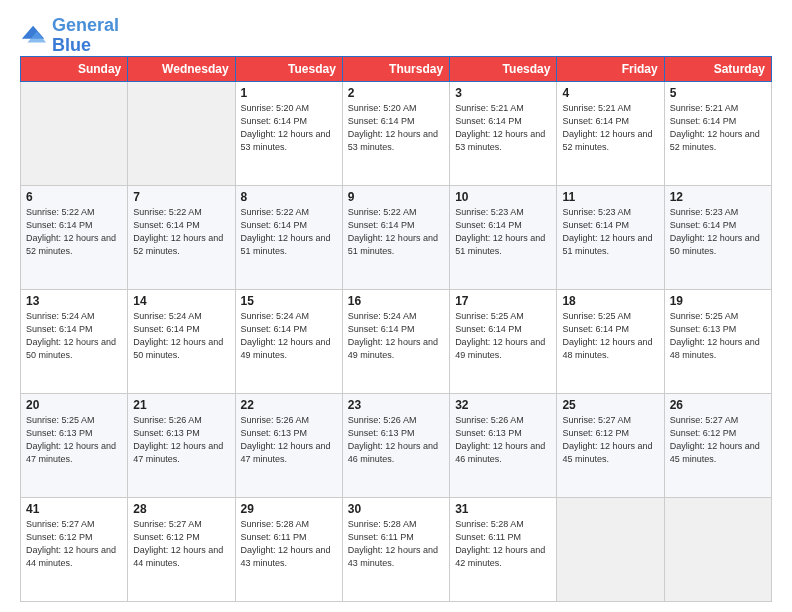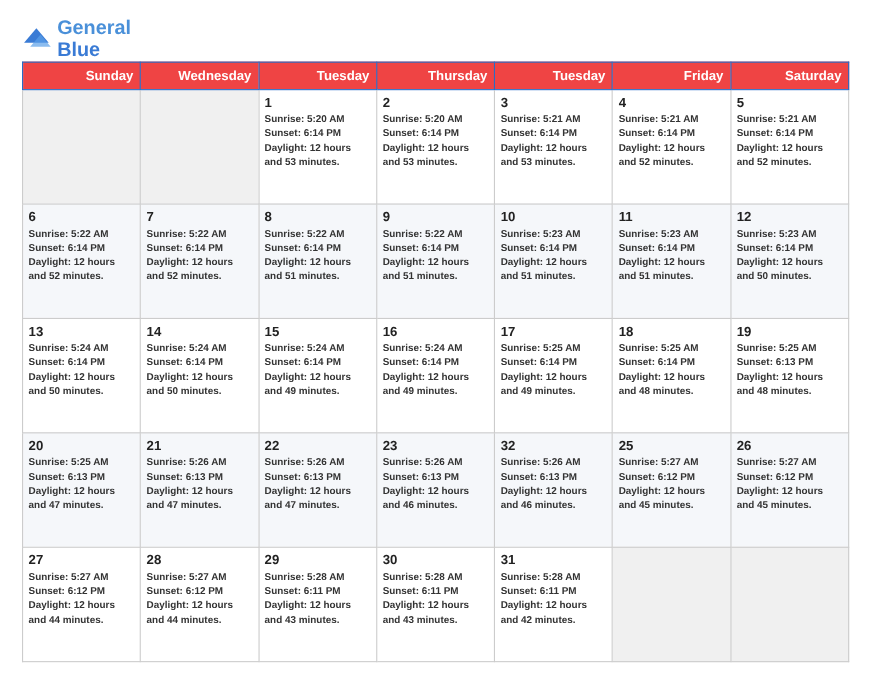--- a/index.html
+++ b/index.html
@@ -88,21 +88,20 @@
       font-size: 12px;
       font-weight: bold;
       color: #222;
       display: block;
       margin-bottom: 2px;
     }
     .day-info {
       font-size: 9px;
       color: #333;
       line-height: 1.45;
-      font-weight: bold;
     }
   </style>
 </head>
 <body>
 
 <div class="page">
   <div class="header">
     <div class="logo">
       <svg class="logo-icon" viewBox="0 0 30 30" xmlns="http://www.w3.org/2000/svg">
         <polygon points="14,4 26,18 2,18" fill="#3a7bd5"></polygon>
@@ -237,21 +236,21 @@
             <span class="day-num">25</span>
             <div class="day-info">Sunrise: 5:27 AM<br>Sunset: 6:12 PM<br>Daylight: 12 hours and 45 minutes.</div>
           </td>
           <td>
             <span class="day-num">26</span>
             <div class="day-info">Sunrise: 5:27 AM<br>Sunset: 6:12 PM<br>Daylight: 12 hours and 45 minutes.</div>
           </td>
         </tr>
         <tr>
           <td>
-            <span class="day-num">27</span>
+            <span class="day-num">41</span>
             <div class="day-info">Sunrise: 5:27 AM<br>Sunset: 6:12 PM<br>Daylight: 12 hours and 44 minutes.</div>
           </td>
           <td>
             <span class="day-num">28</span>
             <div class="day-info">Sunrise: 5:27 AM<br>Sunset: 6:12 PM<br>Daylight: 12 hours and 44 minutes.</div>
           </td>
           <td>
             <span class="day-num">29</span>
             <div class="day-info">Sunrise: 5:28 AM<br>Sunset: 6:11 PM<br>Daylight: 12 hours and 43 minutes.</div>
           </td>

